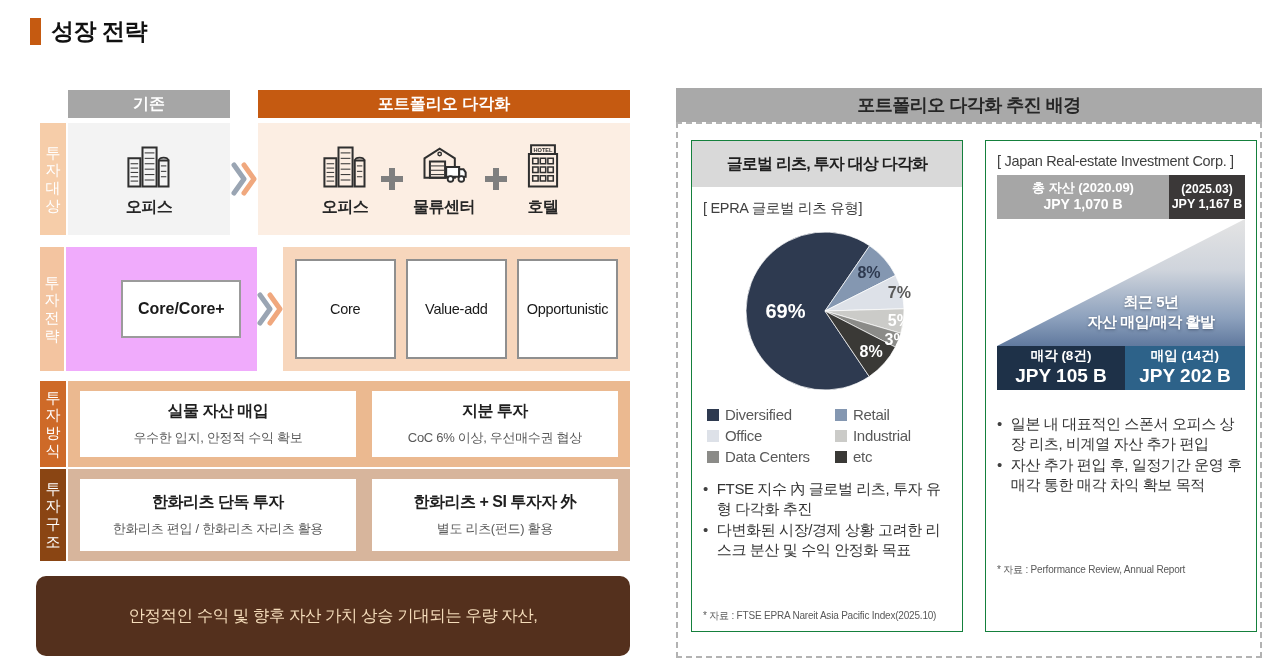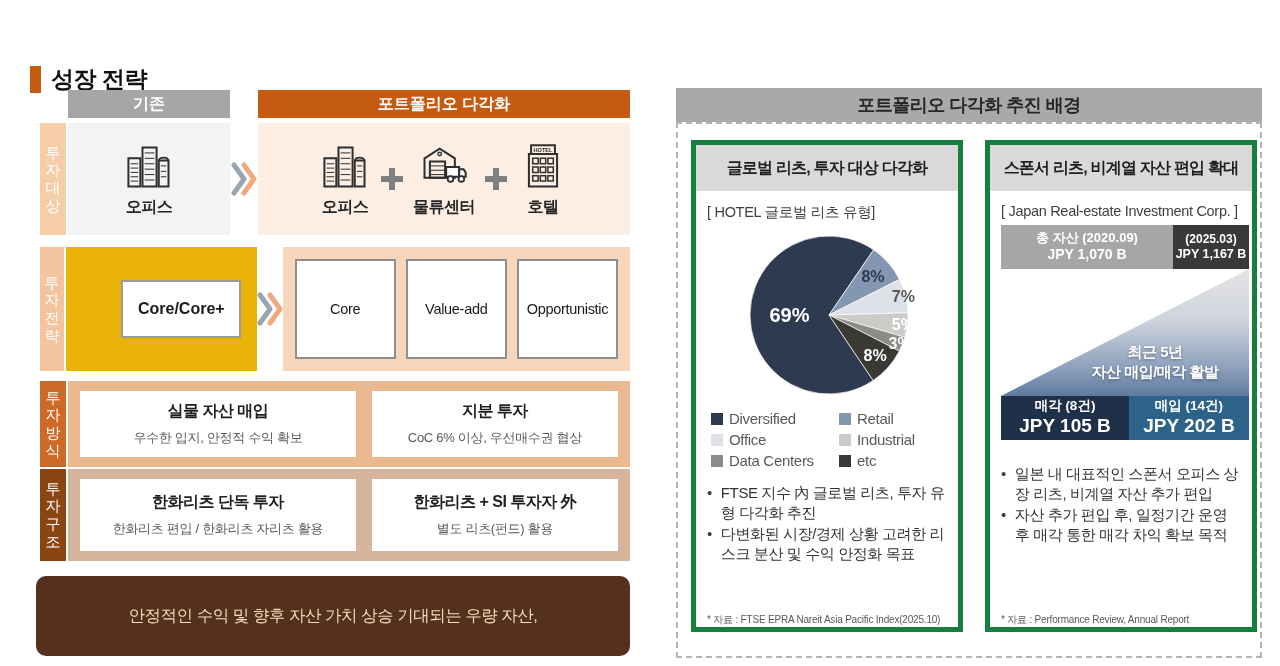--- a/index.html
+++ b/index.html
@@ -1,20 +1,20 @@
 <!DOCTYPE html>
 <html><head>
 <meta charset="utf-8">
 <style>
   html,body{margin:0;padding:0;background:#fff;}
   .slide{position:relative;width:1280px;height:666px;background:#fff;overflow:hidden;
          font-family:"Liberation Sans","DejaVu Sans",sans-serif;color:#262626;}
 
   
-  .title-wrap{position:absolute;left:30px;top:16px;display:flex;align-items:center;gap:10px;margin-top:48px;}
+  .title-wrap{position:absolute;left:30px;top:16px;display:flex;align-items:center;gap:10px;}
   .title-bar{width:11px;height:27px;background:#c55a11;}
   .title-text{font-size:23px;font-weight:bold;color:#111;letter-spacing:-0.5px;}
 
   
   .matrix{position:absolute;left:40px;top:90px;width:590px;}
   .hdr-row{display:flex;margin-left:28px;height:28px;}
   .hdr-old{width:162px;background:#a6a6a6;color:#fff;font-weight:bold;font-size:16px;
            display:flex;align-items:center;justify-content:center;}
   .hdr-gap{width:28px;}
   .hdr-new{width:372px;background:#c55a11;color:#fff;font-weight:bold;font-size:16px;
@@ -35,21 +35,21 @@
   .row-target .cell2{background:#fceee3;gap:10px;}
 
   .icon-item{display:flex;flex-direction:column;align-items:center;gap:4px;}
   .icon-item .cap{font-size:16px;font-weight:bold;color:#262626;letter-spacing:-0.5px;}
   .plus{position:relative;width:22px;height:22px;flex:0 0 auto;}
   .plus::before{content:"";position:absolute;left:8px;top:0;width:6px;height:22px;background:#7f7f7f;}
   .plus::after{content:"";position:absolute;left:0;top:8px;width:22px;height:6px;background:#7f7f7f;}
 
   .row-strategy{height:124px;margin-top:12px;}
   .row-strategy .rlabel{background:#f3c4a0;}
-  .row-strategy .cell1{background:#eab308;padding-left:40px;}
+  .row-strategy .cell1{background:#f0abfc;padding-left:40px;}
   .row-strategy .cell2{background:#f7d6bc;padding:12px;box-sizing:border-box;gap:10px;}
   .core-box{width:116px;height:54px;background:#fff;border:2px solid #9b9b9b;
             display:flex;align-items:center;justify-content:center;font-weight:bold;font-size:16px;color:#1a1a1a;}
   .sbox{flex:1;height:100%;background:#fff;border:2px solid #8f8f8f;box-sizing:border-box;
         display:flex;align-items:center;justify-content:center;font-weight:normal;font-size:14.5px;
         color:#1a1a1a;white-space:nowrap;letter-spacing:-0.3px;}
 
   .row-method{height:86px;margin-top:10px;}
   .row-method .rlabel{background:#ce6a28;}
   .row-method .body-cell{background:#ebb990;}
@@ -69,21 +69,21 @@
           border-radius:10px;display:flex;flex-direction:column;align-items:center;justify-content:center;gap:7px;}
   .banner .b1{color:#f4dcba;font-size:16.5px;letter-spacing:-0.5px;}
   .banner .b2{color:#fff;font-size:22px;font-weight:bold;letter-spacing:-0.5px;}
 
   
   .rpanel{position:absolute;left:676px;top:88px;width:586px;height:570px;}
   .rp-header{height:34px;background:#a9a9a9;display:flex;align-items:center;justify-content:center;
              font-size:18px;font-weight:bold;color:#262626;letter-spacing:-0.5px;}
   .rp-dashed{position:absolute;left:0;right:0;top:34px;bottom:0;border:2px dashed #b3b3b3;box-sizing:border-box;}
 
-  .rcol{position:absolute;top:52px;width:272px;height:492px;background:#fff;border:5px solid #15803d;box-sizing:border-box;}
+  .rcol{position:absolute;top:52px;width:272px;height:492px;background:#fff;border:1px solid #15803d;box-sizing:border-box;}
   .rcol.left{left:15px;}
   .rcol.right{left:309px;}
   .rcol-header{height:46px;background:#d9d9d9;display:flex;align-items:center;justify-content:center;
                font-size:16px;font-weight:bold;color:#1f1f1f;white-space:nowrap;letter-spacing:-0.8px;}
   .rcol-body{position:relative;height:444px;padding:8px 11px;box-sizing:border-box;}
   .caption{font-size:14.5px;color:#404040;letter-spacing:-0.3px;margin:4px 0 2px 0;}
 
   .legend{display:grid;grid-template-columns:128px 1fr;row-gap:4px;margin:2px 0 0 4px;}
   .lg-item{display:flex;align-items:center;gap:6px;font-size:15px;color:#595959;letter-spacing:-0.3px;}
   .swatch{width:12px;height:12px;flex:0 0 auto;}
@@ -271,21 +271,21 @@
     <div class="b1">안정적인 수익 및 향후 자산 가치 상승 기대되는 우량 자산,</div>
   </div>
 
   <div class="rpanel">
     <div class="rp-header">포트폴리오 다각화 추진 배경</div>
     <div class="rp-dashed"></div>
 
     <div class="rcol left">
       <div class="rcol-header">글로벌 리츠, 투자 대상 다각화</div>
       <div class="rcol-body">
-        <div class="caption">[ HOTEL 글로벌 리츠 유형]</div>
+        <div class="caption">[ EPRA 글로벌 리츠 유형]</div>
         <svg id="pie-svg" width="248" height="180" viewBox="0 0 248 180" font-family="Liberation Sans, sans-serif">
             <path d="M122,91 L166.2,156.5 A79,79 0 1 1 166.6,25.8 Z" fill="#2e3a50" stroke="#ffffff" stroke-width="0.7"></path>
             <path d="M122,91 L166.6,25.8 A79,79 0 0 1 192.5,55.4 Z" fill="#8497b1" stroke="#ffffff" stroke-width="0.7"></path>
             <path d="M122,91 L192.5,55.4 A79,79 0 0 1 201.0,88.8 Z" fill="#dde1e8" stroke="#ffffff" stroke-width="0.7"></path>
             <path d="M122,91 L201.0,88.8 A79,79 0 0 1 197.8,113.3 Z" fill="#cbcbc8" stroke="#ffffff" stroke-width="0.7"></path>
             <path d="M122,91 L197.8,113.3 A79,79 0 0 1 192.3,127.1 Z" fill="#8b8b88" stroke="#ffffff" stroke-width="0.7"></path>
             <path d="M122,91 L192.3,127.1 A79,79 0 0 1 166.2,156.5 Z" fill="#3a3936" stroke="#ffffff" stroke-width="0.7"></path>
             <text x="82.5" y="97.7" text-anchor="middle" font-size="20" font-weight="bold" fill="#ffffff">69%</text>
             <text x="166.0" y="57.9" text-anchor="middle" font-size="16" font-weight="bold" fill="#2e3a50">8%</text>
             <text x="196.3" y="77.6" text-anchor="middle" font-size="16" font-weight="bold" fill="#595959">7%</text>
@@ -325,21 +325,20 @@
             </div>
           <div class="bullet">
               <span>다변화된 시장/경제 상황 고려한 리스크 분산 및 수익 안정화 목표</span>
             </div>
         </div>
         <div class="footnote">* 자료 : FTSE EPRA Nareit Asia Pacific Index(2025.10)</div>
       </div>
     </div>
 
     <div class="rcol right">
-      <div class="rcol-header">스폰서 리츠, 비계열 자산 편입 확대</div>
       <div class="rcol-body">
         <div class="caption">[ Japan Real-estate Investment Corp. ]</div>
         <div class="jchart">
           <div class="j-toprow">
             <div class="j-total">
               <div class="l1">총 자산 (2020.09)</div>
               <div class="l2">JPY 1,070 B</div>
             </div>
             <div class="j-2025">
               <div class="l1">(2025.03)</div>

